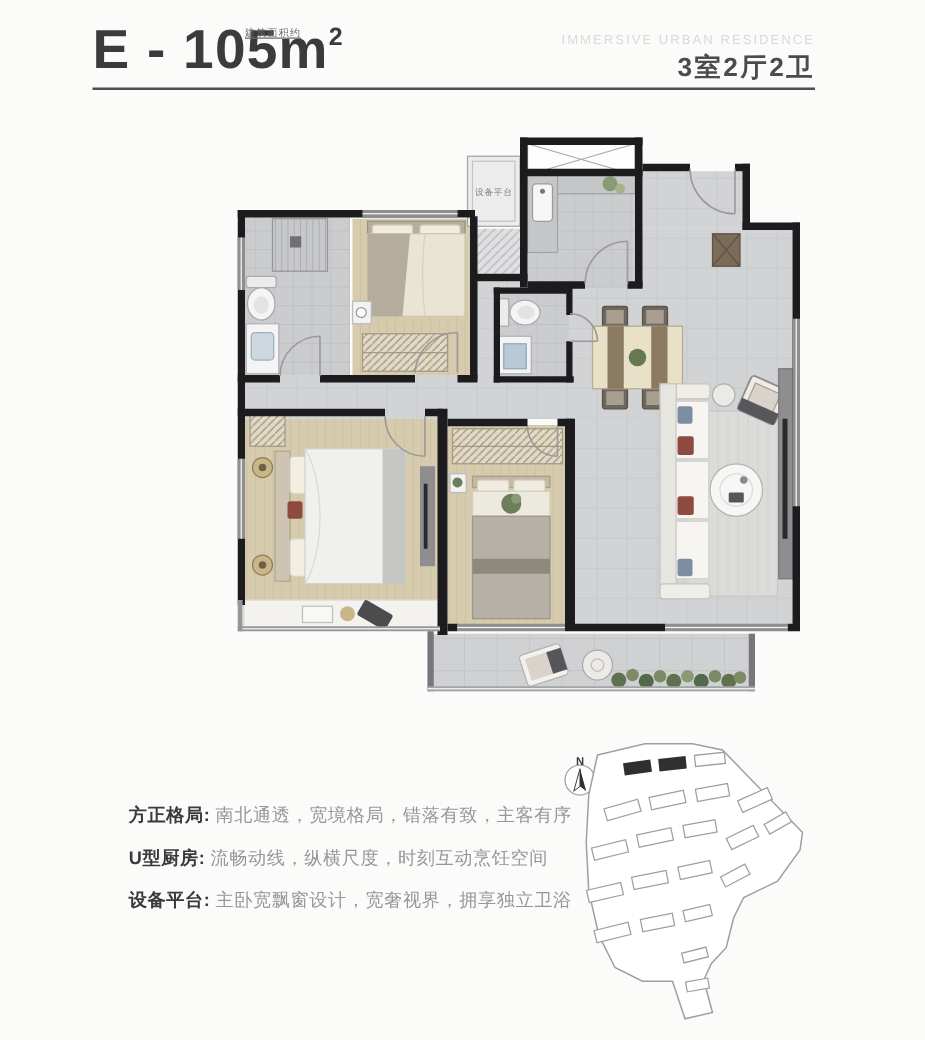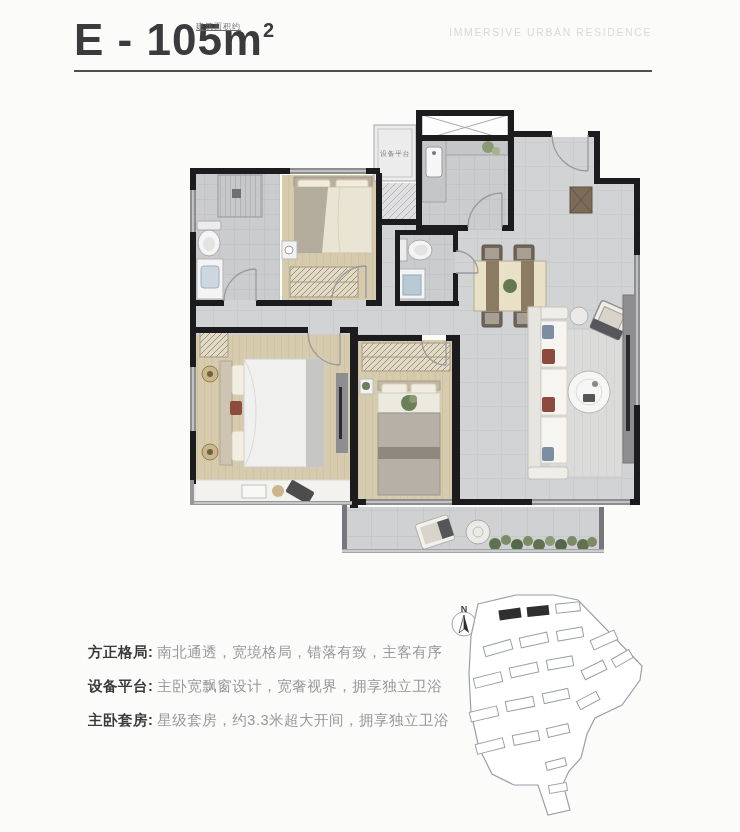--- a/index.html
+++ b/index.html
@@ -12,33 +12,34 @@
   .hdr-note{position:absolute;left:196px;top:21px;font-size:8px;color:#6a6a6d;letter-spacing:1px;text-decoration:underline;}
   .hdr-en{position:absolute;right:88px;top:26px;font-size:10.5px;color:#d9d9d9;
           letter-spacing:1.6px;font-weight:400;}
   .hdr-cfg{position:absolute;right:88px;top:40px;font-size:21px;font-weight:700;
            color:#4b4b4d;letter-spacing:2px;}
   .hdr-rule{position:absolute;left:74px;top:70px;width:578px;height:2px;background:#4f4f51;}
   
   .plan{position:absolute;left:190px;top:95px;}
   .site{position:absolute;left:432px;top:588px;}
   
-  .features{position:absolute;left:88px;top:643px;width:340px;}
+  .features{position:absolute;left:103px;top:643px;width:340px;}
   .feat{margin-bottom:15px;font-size:14.5px;letter-spacing:0.5px;white-space:nowrap;}
   .feat-label{font-weight:700;color:#3a3a3c;margin-right:4px;}
   .feat-text{color:#97979b;}
 </style>
 </head>
 <body>
 
 <div class="page">
 
   <div class="hdr-title"><span>E - 105m</span><span class="sup">2</span></div>
   <div class="hdr-note">建筑面积约</div>
   <div class="hdr-en">IMMERSIVE URBAN RESIDENCE</div>
+  <div class="hdr-cfg">3室2厅2卫</div>
   <div class="hdr-rule"></div>
 
   <svg class="plan" width="450" height="465" viewBox="0 0 450 465">
     <defs>
       <pattern id="t24" width="24" height="24" patternUnits="userSpaceOnUse">
         <rect width="24" height="24" fill="#d2d3d5"></rect>
           <path d="M24 0V24H0" fill="none" stroke="#c2c3c6" stroke-width="1"></path>
       </pattern>
       <pattern id="t15" width="15" height="15" patternUnits="userSpaceOnUse">
         <rect width="15" height="15" fill="#cbccce"></rect>
@@ -305,22 +306,22 @@
       <path d="M118 238A32 32 0 0 0 150 270M150 238V270"></path>
       <path d="M232 246A24 24 0 0 0 256 270M256 246V270"></path>
       <path d="M266 156A22 22 0 0 1 288 178M266 178H288"></path>
       <path d="M362 40A36 36 0 0 0 398 76M398 40V76"></path>
       <path d="M278 132A34 34 0 0 1 312 98M312 132V98"></path>
     </g>
   </svg>
 
   <div class="features">
     <div class="feat"><span class="feat-label">方正格局:</span><span class="feat-text">南北通透，宽境格局，错落有致，主客有序</span></div>
+    <div class="feat"><span class="feat-label">U型厨房:</span><span class="feat-text">流畅动线，纵横尺度，时刻互动烹饪空间</span></div>
     <div class="feat"><span class="feat-label">设备平台:</span><span class="feat-text">主卧宽飘窗设计，宽奢视界，拥享独立卫浴</span></div>
-    <div class="feat"><span class="feat-label">主卧套房:</span><span class="feat-text">星级套房，约3.3米超大开间，拥享独立卫浴</span></div>
   </div>
 
   <svg class="site" width="276" height="240" viewBox="0 0 276 240">
     <g>
       <circle cx="32" cy="36" r="12" fill="#ffffff" stroke="#9aa0a3"></circle>
       <text x="32" y="24" font-size="9" fill="#3c3c3e" text-anchor="middle" font-weight="bold">N</text>
       <polygon points="32,27 27,45 32,41" fill="#ffffff" stroke="#3c3c3e" stroke-width="0.8"></polygon>
       <polygon points="32,27 37,45 32,41" fill="#2e2e30"></polygon>
     </g>
     <path d="M46 16L84 7L122 7L146 12L210 78L208 92L190 117L163 130L155 146L149 170L137 183L131 196L138 222L116 227L106 197L82 197L60 186L47 160L39 125L37 86L39 48Z" fill="#ffffff" stroke="#9aa0a3" stroke-width="1.2"></path>

